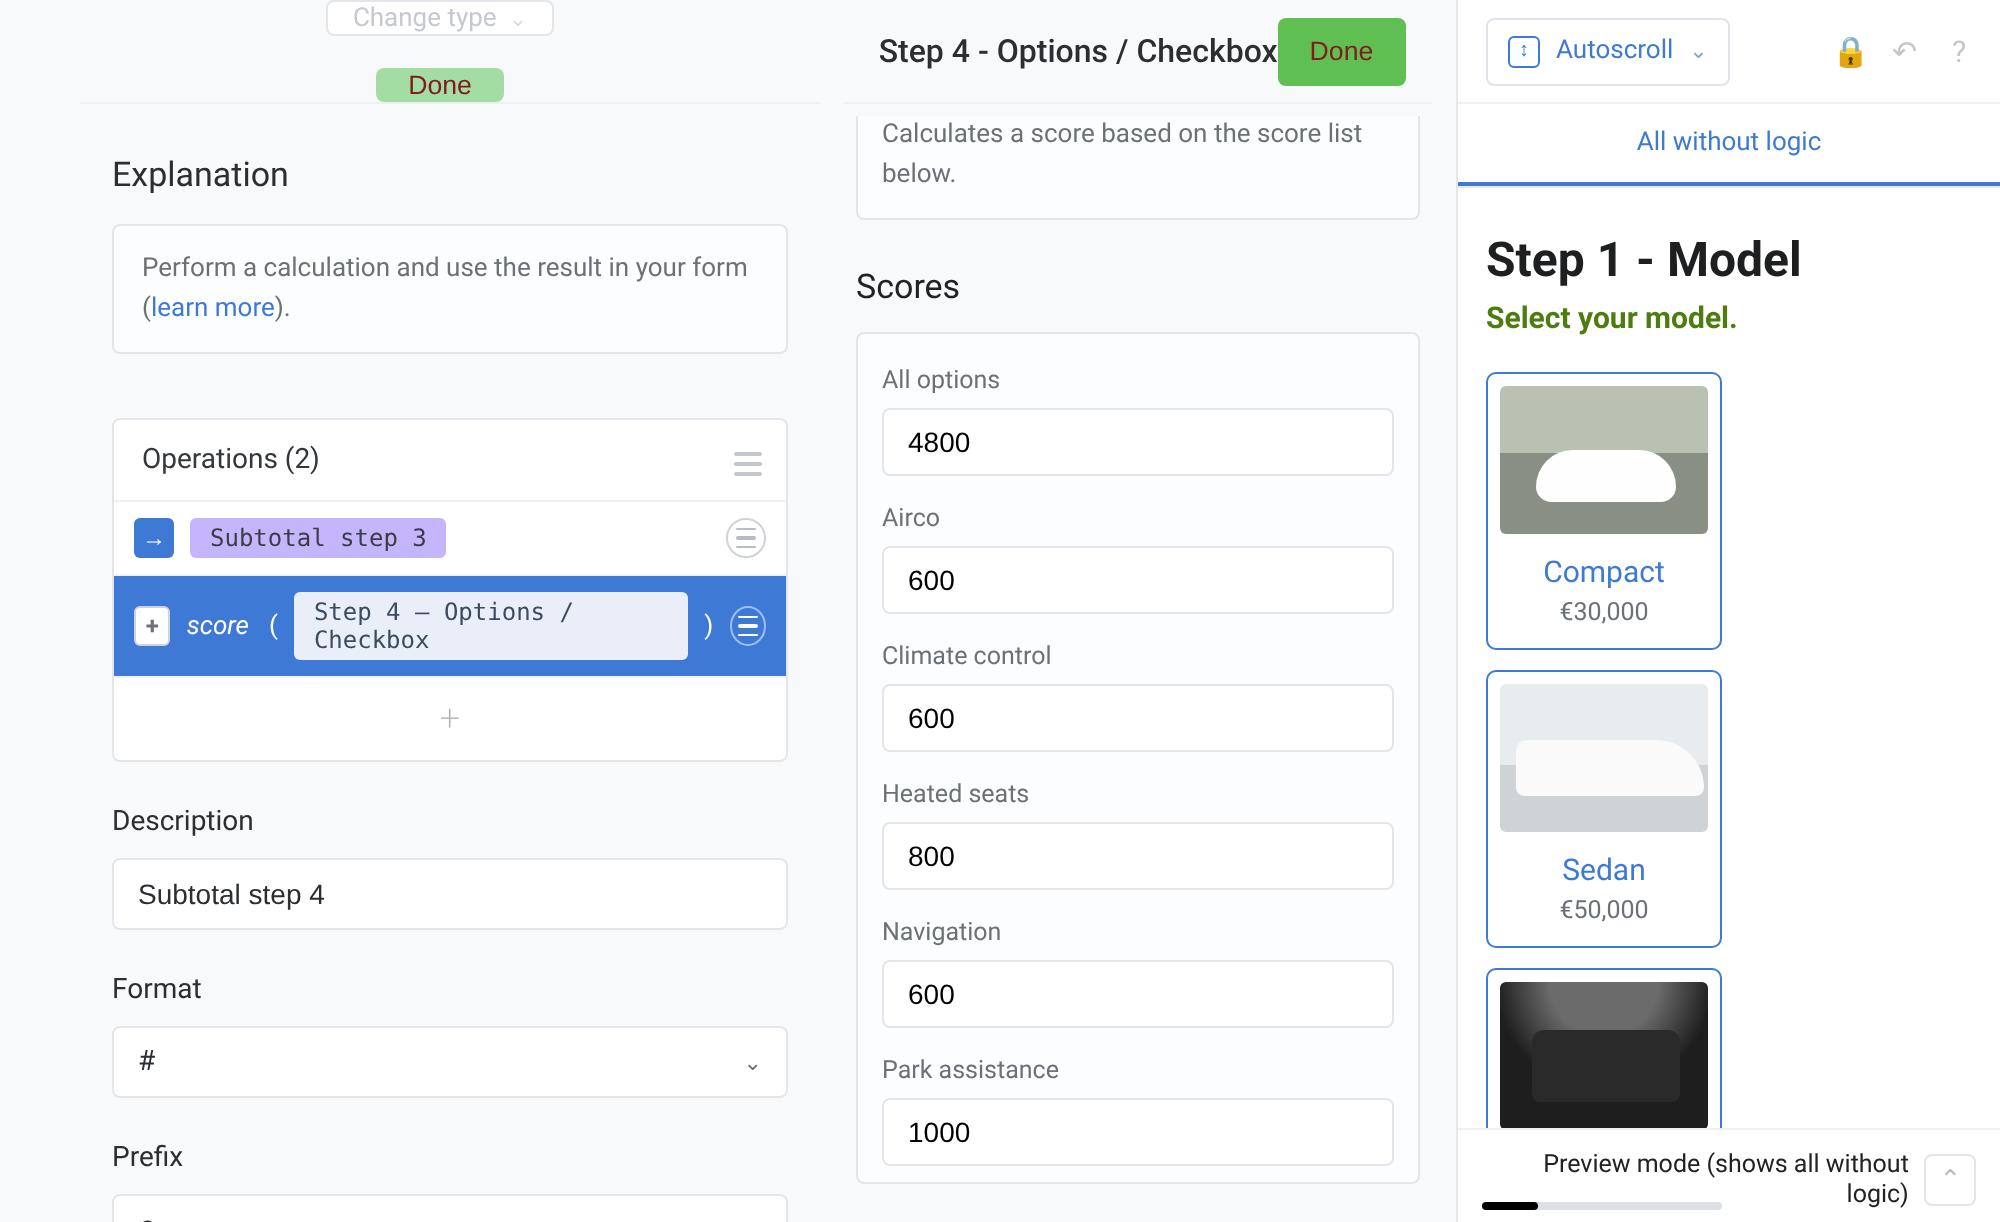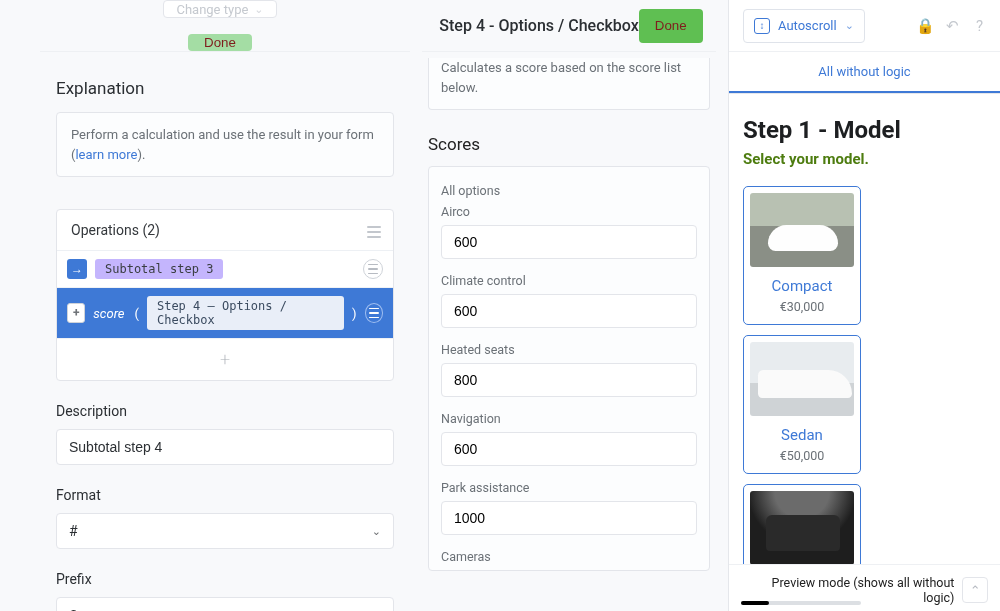--- a/index.html
+++ b/index.html
@@ -392,31 +392,31 @@
     <span class="mid-title">Step 4 - Options / Checkbox</span>
     <button class="done-btn done-bright">Done</button>
   </div>
   <div class="mid-explain">
     <span>Calculates a score based on the score list below.</span>
   </div>
 
   <div class="section-title-mid">Scores</div>
   <div class="scores-box">
     <div class="score-label">All options</div>
+    <input class="score-input" value="4800" style="">
     <div class="score-label">Airco</div>
     <input class="score-input" value="600" style="">
     <div class="score-label">Climate control</div>
     <input class="score-input" value="600" style="">
     <div class="score-label">Heated seats</div>
     <input class="score-input" value="800" style="">
     <div class="score-label">Navigation</div>
     <input class="score-input" value="600" style="">
     <div class="score-label">Park assistance</div>
     <input class="score-input" value="1000" style="">
-    <div class="score-label">Cameras</div>
     
   </div>
 </div>
 
 <div class="col-right">
   <div class="right-header">
     <div class="autoscroll">
       <span class="auto-icon"></span>
       <span>Autoscroll</span>
       <span class="chev">⌄</span>

